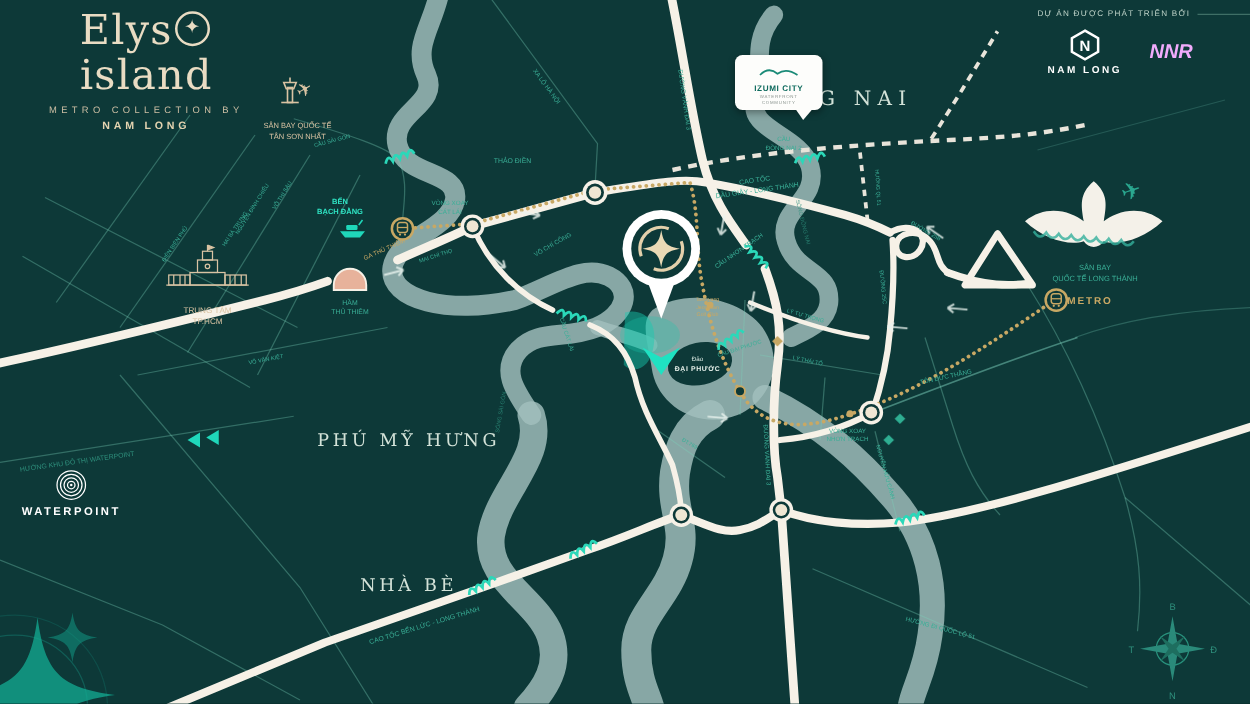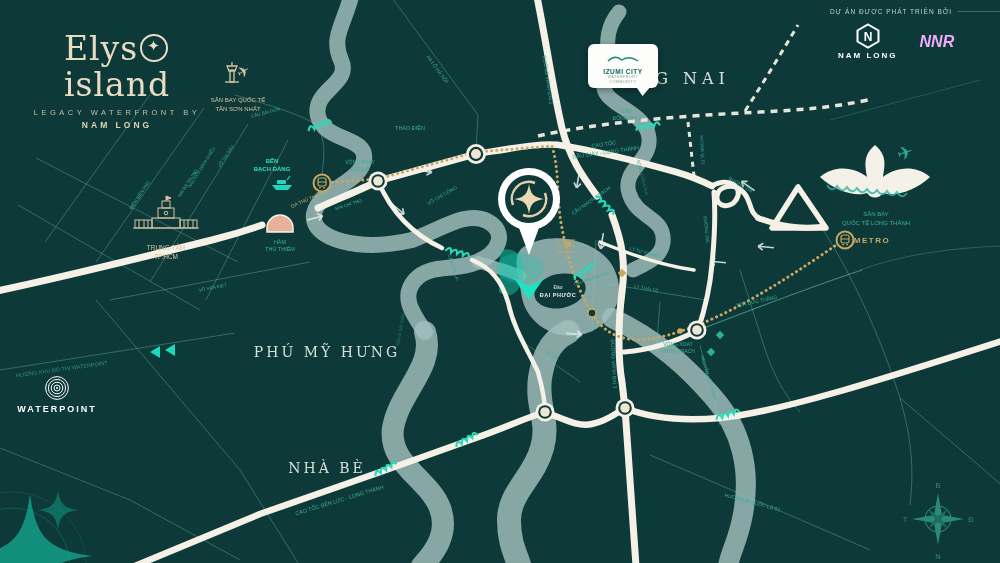--- a/index.html
+++ b/index.html
@@ -8,21 +8,21 @@
   .stage svg.map{position:absolute;left:0;top:0;}
   
   text{text-anchor:middle;}
   .t-area{font-family:"DejaVu Serif",serif;fill:#d3e2d8;}
   .t-teal{fill:#3aaf97;}
   .t-tealb{fill:#2fe3c3;font-weight:bold;}
   .t-cream{fill:#d9c3a3;}
   .t-gold{fill:#c8a864;}
   .t-dim{fill:#2e8f7c;}
   
-  .logo{position:absolute;left:22px;top:32px;width:190px;text-align:center;color:#e9dcc3;}
+  .logo{position:absolute;left:22px;top:7px;width:190px;text-align:center;color:#e9dcc3;}
   .logo-title{font-family:"DejaVu Serif",serif;font-size:33px;letter-spacing:1px;line-height:34px;}
   .star-e{display:inline-block;width:24px;height:24px;border:2px solid #e9dcc3;border-radius:50%;
           font-size:15px;line-height:21px;vertical-align:middle;margin:0 2px 6px 2px;text-align:center;}
   .logo-tag{font-size:7.5px;letter-spacing:3.5px;color:#cdbfa4;margin-top:6px;}
   .logo-brand{font-size:8.5px;font-weight:bold;letter-spacing:3px;color:#e3d3b0;margin-top:3px;}
   .dev{position:absolute;right:0;top:8px;width:170px;color:#cfe0d6;}
   .dev-head{display:flex;align-items:center;gap:6px;font-size:6.5px;letter-spacing:1px;color:#bfd4c9;}
   .dev-head .rule{flex:1;height:1px;background:#3f6f66;}
   .dev-logos{display:flex;align-items:center;gap:22px;margin:8px 0 0 8px;}
   .nl{display:flex;flex-direction:column;align-items:center;gap:2px;color:#fff;}
@@ -339,21 +339,21 @@
   <text x="627" y="120" font-size="5" class="t-teal">ĐỒNG NAI 2</text>
   <text transform="translate(592,202) rotate(-35)" font-size="5" class="t-teal">CẦU NHƠN TRẠCH</text>
   <text transform="translate(452,268) rotate(72)" font-size="4.5" class="t-teal">CẦU CÁT LÁI</text>
   <text transform="translate(592,280) rotate(-18)" font-size="4.5" class="t-teal">CẦU ĐẠI PHƯỚC</text>
 </svg>
 
   <div class="logo">
     <div class="logo-title">
       <span>Elys</span><span class="star-e">✦</span><span>island</span>
     </div>
-    <div class="logo-tag">LEGACY WATERFRONT BY</div>
+    <div class="logo-tag">METRO COLLECTION BY</div>
     <div class="logo-brand">NAM LONG</div>
   </div>
 
   <div class="dev">
     <div class="dev-head">
       <span>DỰ ÁN ĐƯỢC PHÁT TRIỂN BỞI</span>
       <span class="rule"></span>
     </div>
     <div class="dev-logos">
       <div class="nl">

